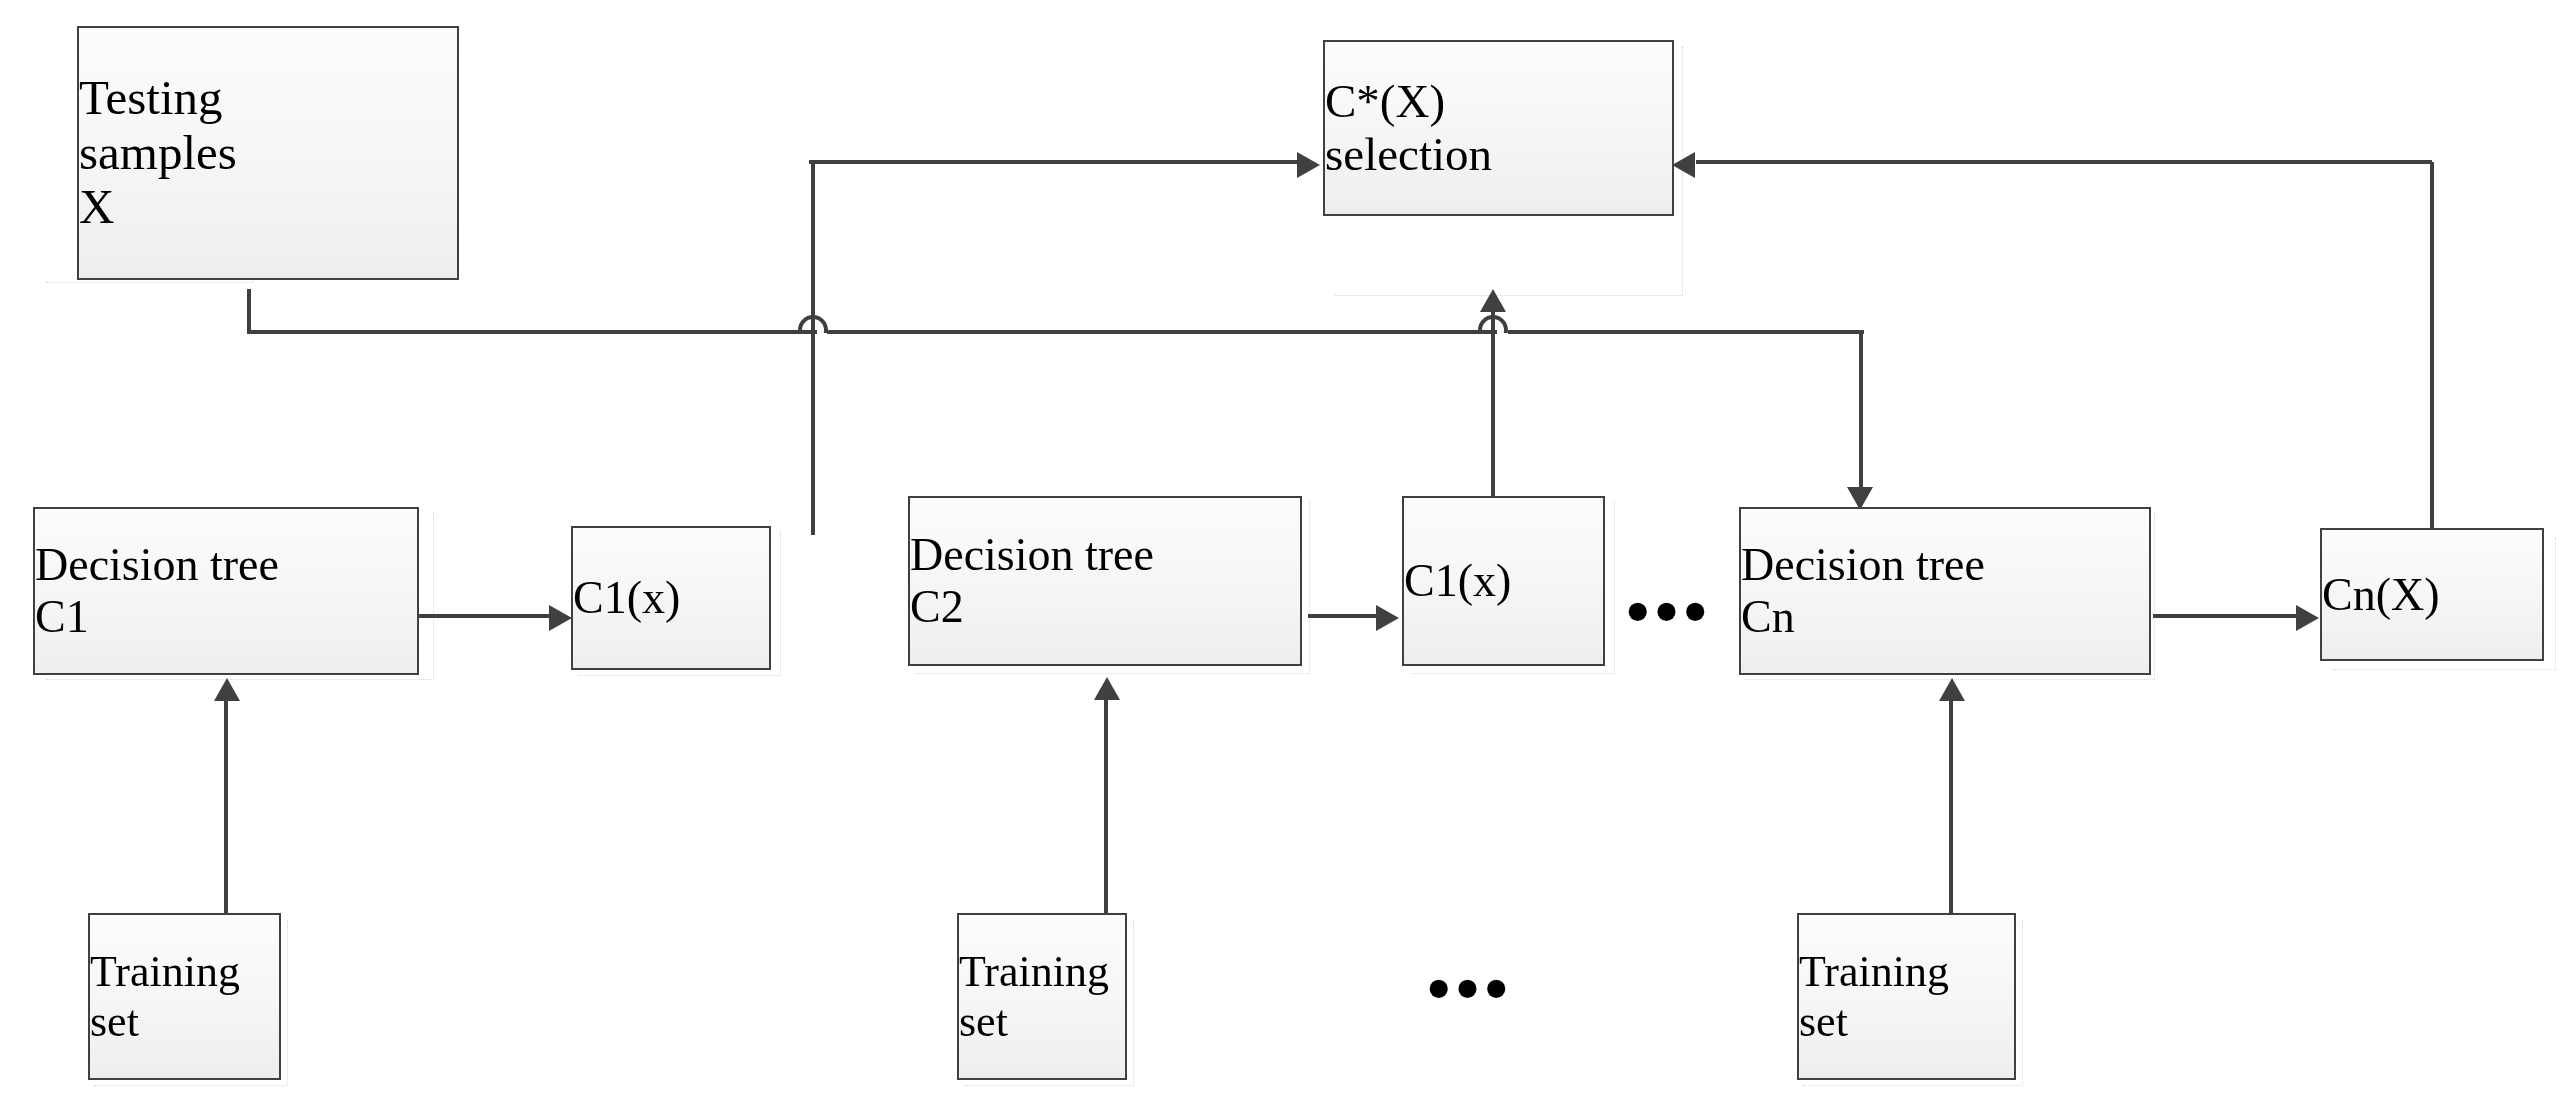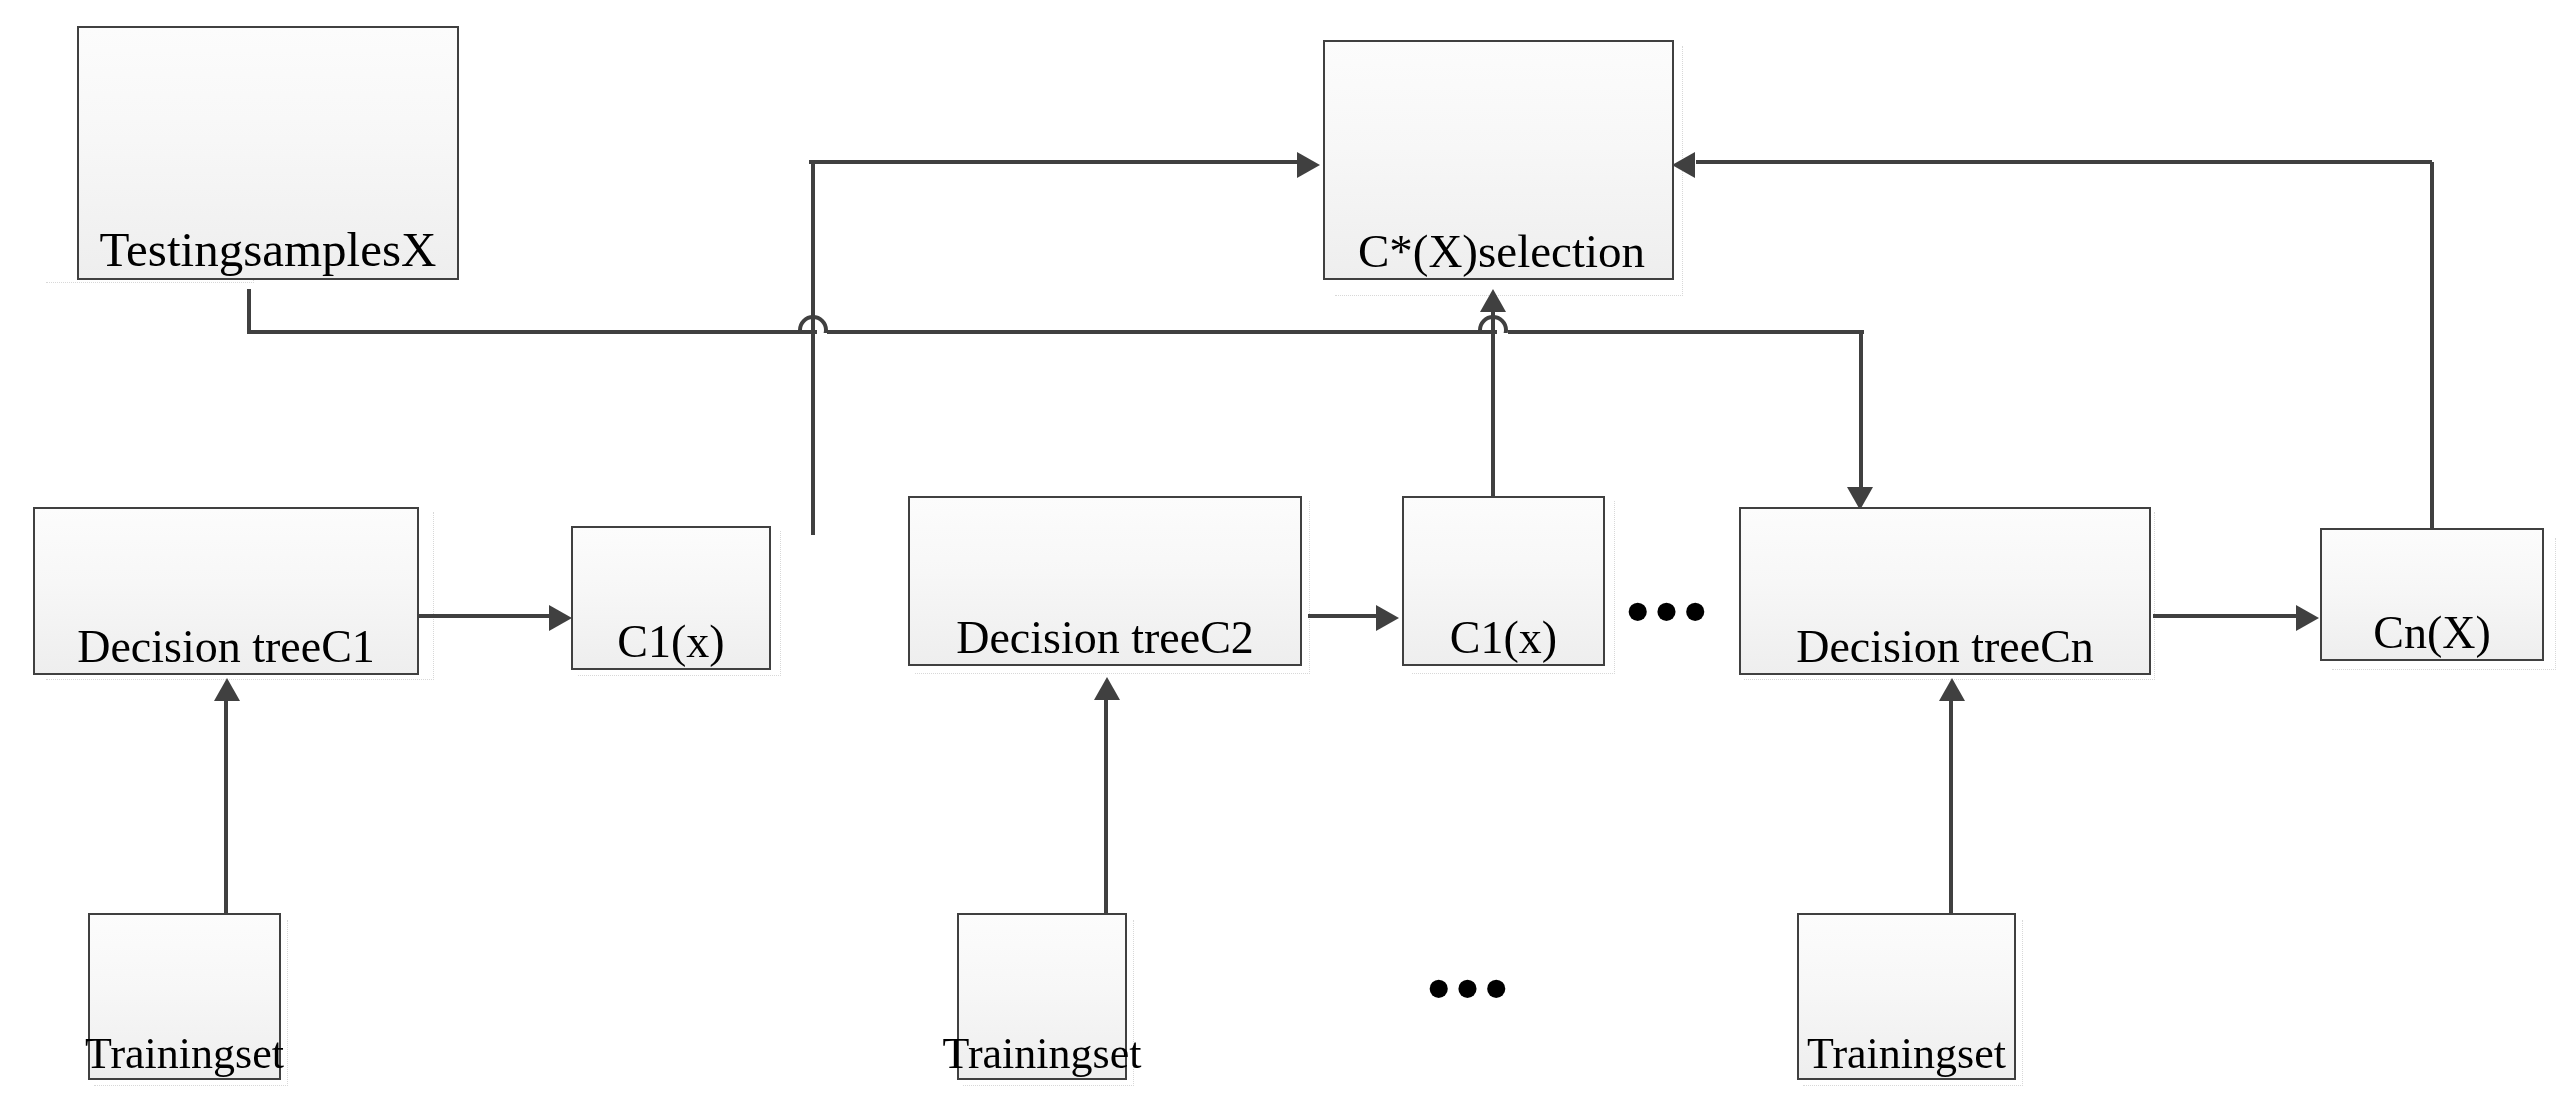--- a/index.html
+++ b/index.html
@@ -5,22 +5,22 @@
   html,body{margin:0;padding:0;background:#ffffff;}
   body{font-family:"Liberation Serif","DejaVu Serif",serif;}
   #stage{position:relative;width:2576px;height:1114px;background:#ffffff;overflow:hidden;}
 
   .node{
     position:absolute;
     box-sizing:border-box;
     border:2.6px solid #404040;
     background:linear-gradient(180deg,#fcfcfc 0%,#f7f7f7 45%,#eeeeee 100%);
     display:flex;
-    flex-direction:row;
-    align-items:flex-end;
+    flex-direction:column;
+    align-items:flex-start;
     justify-content:center;
     text-align:center;
     color:#000000;
     line-height:1.12;
     white-space:pre-line;
   }
   .node .line{display:block;}
 
   .shadow{
     position:absolute;
@@ -109,21 +109,21 @@
 
   <div class="vline" style="left:1949px;top:701px;height:212px;"></div>
   <div class="arrow arrow-u" style="left:1939px;top:678px;"></div>
 
   <div class="node" style="left:77px;top:26px;width:382px;height:254px;font-size:49px;">
     <span class="line">Testing</span>
     <span class="line">samples</span>
     <span class="line">X</span>
   </div>
 
-  <div class="node" style="left:1323px;top:40px;width:351px;height:240px;font-size:47px;padding-left:6px;">
+  <div class="node" style="left:1323px;top:40px;width:351px;height:176px;font-size:47px;">
     <span class="line">C*(X)</span>
     <span class="line">selection</span>
   </div>
 
   <div class="node" style="left:33px;top:507px;width:386px;height:168px;font-size:46px;">
     <span class="line">Decision tree</span>
     <span class="line">C1</span>
   </div>
 
   <div class="node" style="left:571px;top:526px;width:200px;height:144px;font-size:46px;">

